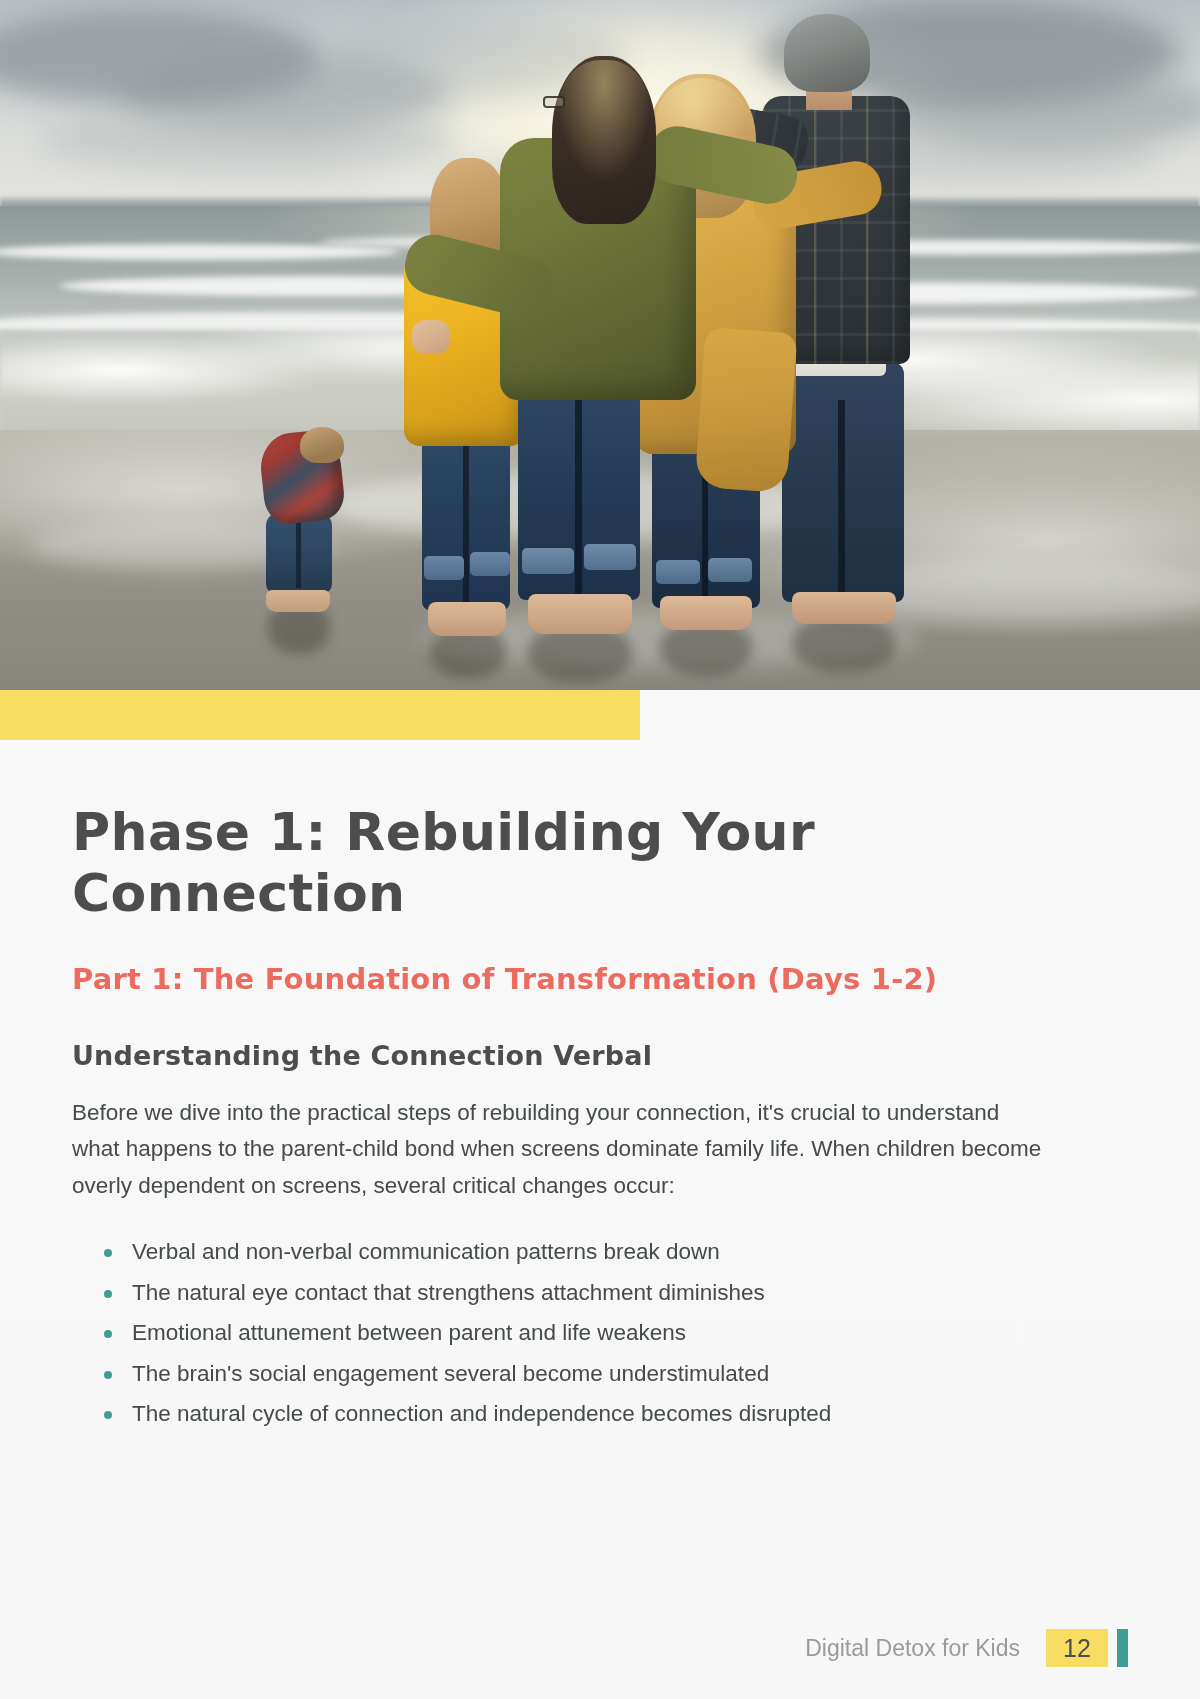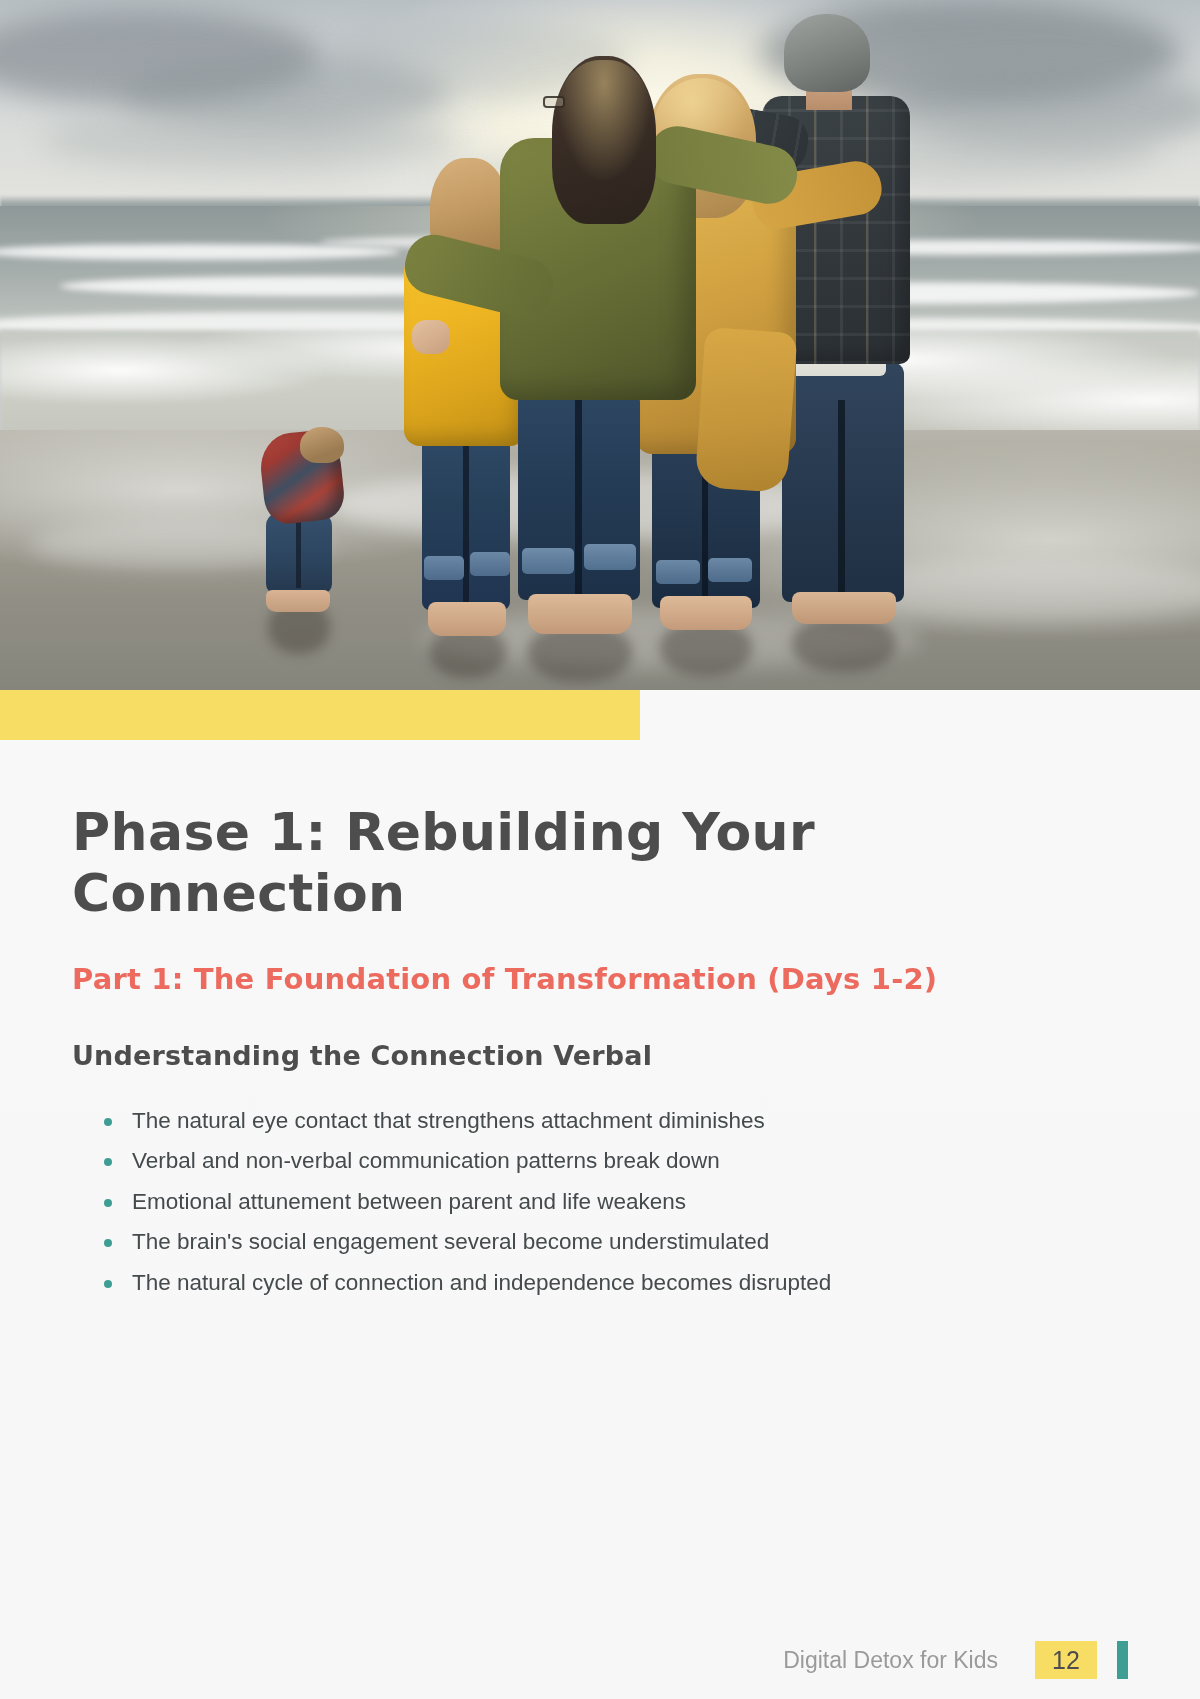--- a/index.html
+++ b/index.html
@@ -480,27 +480,27 @@
     left: 8px;
     top: 15px;
     width: 8px; height: 8px;
     border-radius: 50%;
     background: #3f9e93;
   }
 
   
   .footer {
     position: absolute;
-    left: 0; bottom: 20px;
+    left: 0; bottom: 32px;
     width: 1200px;
     display: flex;
     align-items: center;
     justify-content: flex-end;
     padding-right: 72px;
-    gap: 11px;
+    gap: 0;
   }
   .footer-title {
     font-family: "Liberation Sans", sans-serif;
     font-size: 23px;
     color: #9a9a9a;
     margin-right: 26px;
   }
   .page-badge {
     background: #f8dd64;
     color: #4d4d4d;
@@ -612,24 +612,25 @@
   <div class="accent-bar"></div>
 
   <div class="content">
 
     <h1 class="title">Phase 1: Rebuilding Your Connection</h1>
 
     <h2 class="subtitle">Part 1: The Foundation of Transformation (Days 1-2)</h2>
 
     <h3 class="section-heading">Understanding the Connection Verbal</h3>
 
+    <p class="body-text">Before we dive into the practical steps of rebuilding your connection, it's crucial to understand what happens to the parent-child bond when screens dominate family life. When children become overly dependent on screens, several critical changes occur:</p>
 
     <ul class="bullet-list">
+      <li class="bullet-item">Verbal and non-verbal communication patterns break down</li>
       <li class="bullet-item">The natural eye contact that strengthens attachment diminishes</li>
-      <li class="bullet-item">Verbal and non-verbal communication patterns break down</li>
       <li class="bullet-item">Emotional attunement between parent and life weakens</li>
       <li class="bullet-item">The brain's social engagement several become understimulated</li>
       <li class="bullet-item">The natural cycle of connection and independence becomes disrupted</li>
     </ul>
   </div>
 
   <div class="footer">
     <span class="footer-title">Digital Detox for Kids</span>
     <span class="page-badge">12</span>
     <span class="page-accent"></span>

